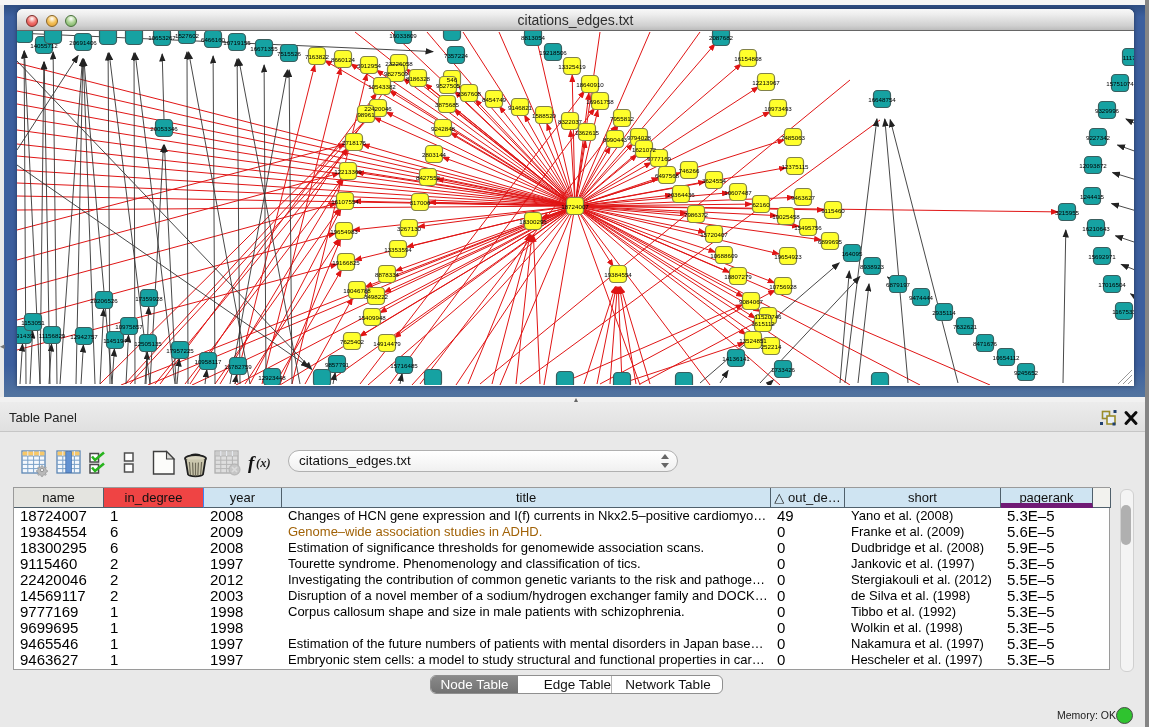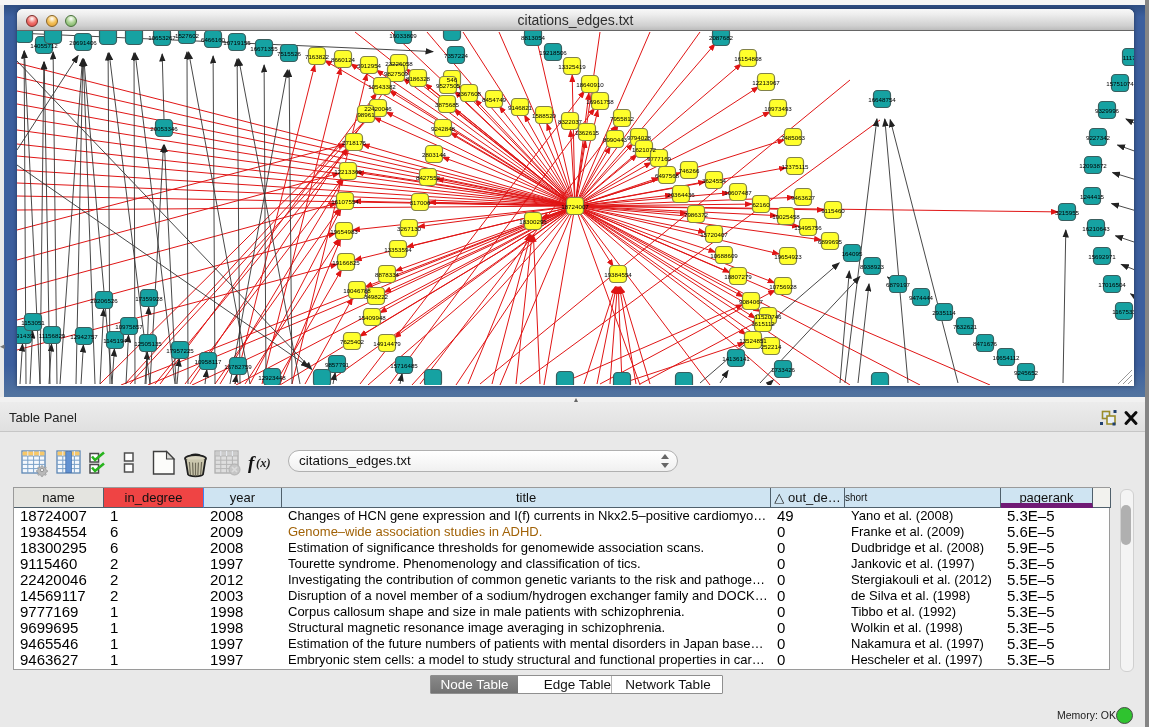--- a/index.html
+++ b/index.html
@@ -577,21 +577,21 @@
 <svg class="abs" width="10" height="14" viewBox="0 0 10 14" style="left:660px;top:454px">
     <path d="M5,0 L9,5 L1,5 z" fill="#666"></path>
     <path d="M5,14 L9,9 L1,9 z" fill="#666"></path>
   </svg>
 <div style="position:absolute;left:13px;top:487px;width:1097px;height:183px;background:#fff;border:1px solid #9a9a9a;box-sizing:border-box;">
     <div style="position:absolute;left:0px;top:0;width:90px;height:20px;background:#e4e4e0;border-right:1px solid #50606c;border-bottom:1px solid #50606c;box-sizing:border-box;text-align:center;font-size:13px;line-height:19px;color:#111;overflow:hidden;white-space:nowrap">name</div>
     <div style="position:absolute;left:90px;top:0;width:100px;height:20px;background:#ef4444;border-right:1px solid #3b82f6;border-bottom:1px solid #50606c;box-sizing:border-box;text-align:center;font-size:13px;line-height:19px;color:#111;overflow:hidden;white-space:nowrap">in_degree</div>
     <div style="position:absolute;left:190px;top:0;width:78px;height:20px;background:#cfe4f2;border-right:1px solid #50606c;border-bottom:1px solid #50606c;box-sizing:border-box;text-align:center;font-size:13px;line-height:19px;color:#111;overflow:hidden;white-space:nowrap">year</div>
     <div style="position:absolute;left:268px;top:0;width:489px;height:20px;background:#cfe4f2;border-right:1px solid #50606c;border-bottom:1px solid #50606c;box-sizing:border-box;text-align:center;font-size:13px;line-height:19px;color:#111;overflow:hidden;white-space:nowrap">title</div>
     <div style="position:absolute;left:757px;top:0;width:74px;height:20px;background:#cfe4f2;border-right:1px solid #50606c;border-bottom:1px solid #50606c;box-sizing:border-box;text-align:center;font-size:13px;line-height:19px;color:#111;overflow:hidden;white-space:nowrap">△ out_de…</div>
-    <div style="position:absolute;left:831px;top:0;width:156px;height:20px;background:#cfe4f2;border-right:1px solid #50606c;border-bottom:1px solid #50606c;box-sizing:border-box;text-align:left;font-size:10px;line-height:19px;color:#111;overflow:hidden;white-space:nowrap">short</div>
+    <div style="position:absolute;left:831px;top:0;width:156px;height:20px;background:#cfe4f2;border-right:1px solid #50606c;border-bottom:1px solid #50606c;box-sizing:border-box;text-align:center;font-size:13px;line-height:19px;color:#111;overflow:hidden;white-space:nowrap">short</div>
     <div style="position:absolute;left:987px;top:0;width:92px;height:20px;background:#cfe4f2;border-right:1px solid #50606c;border-bottom:5px solid #701a75;box-sizing:border-box;text-align:center;font-size:13px;line-height:19px;color:#111;overflow:hidden;white-space:nowrap">pagerank</div>
     <div style="position:absolute;left:1079px;top:0;width:18px;height:20px;background:#f2f2ee;border-right:1px solid #50606c;border-bottom:1px solid #50606c;box-sizing:border-box;text-align:center;font-size:13px;line-height:19px;color:#111;overflow:hidden;white-space:nowrap"></div>
     <div style="position:absolute;left:6px;top:20px;width:82px;height:16px;font-size:15px;line-height:16px;color:#000;overflow:hidden;white-space:nowrap;text-overflow:ellipsis">18724007</div>
     <div style="position:absolute;left:96px;top:20px;width:92px;height:16px;font-size:15px;line-height:16px;color:#000;overflow:hidden;white-space:nowrap;text-overflow:ellipsis">1</div>
     <div style="position:absolute;left:196px;top:20px;width:70px;height:16px;font-size:15px;line-height:16px;color:#000;overflow:hidden;white-space:nowrap;text-overflow:ellipsis">2008</div>
     <div style="position:absolute;left:274px;top:20px;width:481px;height:16px;font-size:13px;line-height:16px;color:#000;overflow:hidden;white-space:nowrap;text-overflow:ellipsis">Changes of HCN gene expression and I(f) currents in Nkx2.5–positive cardiomyoc…</div>
     <div style="position:absolute;left:763px;top:20px;width:66px;height:16px;font-size:15px;line-height:16px;color:#000;overflow:hidden;white-space:nowrap;text-overflow:ellipsis">49</div>
     <div style="position:absolute;left:837px;top:20px;width:148px;height:16px;font-size:13px;line-height:16px;color:#000;overflow:hidden;white-space:nowrap;text-overflow:ellipsis">Yano et al. (2008)</div>
     <div style="position:absolute;left:993px;top:20px;width:84px;height:16px;font-size:15px;line-height:16px;color:#000;overflow:hidden;white-space:nowrap;text-overflow:ellipsis">5.3E–5</div>
     <div style="position:absolute;left:6px;top:36px;width:82px;height:16px;font-size:15px;line-height:16px;color:#000;overflow:hidden;white-space:nowrap;text-overflow:ellipsis">19384554</div>
@@ -632,41 +632,40 @@
     <div style="position:absolute;left:6px;top:116px;width:82px;height:16px;font-size:15px;line-height:16px;color:#000;overflow:hidden;white-space:nowrap;text-overflow:ellipsis">9777169</div>
     <div style="position:absolute;left:96px;top:116px;width:92px;height:16px;font-size:15px;line-height:16px;color:#000;overflow:hidden;white-space:nowrap;text-overflow:ellipsis">1</div>
     <div style="position:absolute;left:196px;top:116px;width:70px;height:16px;font-size:15px;line-height:16px;color:#000;overflow:hidden;white-space:nowrap;text-overflow:ellipsis">1998</div>
     <div style="position:absolute;left:274px;top:116px;width:481px;height:16px;font-size:13px;line-height:16px;color:#000;overflow:hidden;white-space:nowrap;text-overflow:ellipsis">Corpus callosum shape and size in male patients with schizophrenia.</div>
     <div style="position:absolute;left:763px;top:116px;width:66px;height:16px;font-size:15px;line-height:16px;color:#000;overflow:hidden;white-space:nowrap;text-overflow:ellipsis">0</div>
     <div style="position:absolute;left:837px;top:116px;width:148px;height:16px;font-size:13px;line-height:16px;color:#000;overflow:hidden;white-space:nowrap;text-overflow:ellipsis">Tibbo et al. (1992)</div>
     <div style="position:absolute;left:993px;top:116px;width:84px;height:16px;font-size:15px;line-height:16px;color:#000;overflow:hidden;white-space:nowrap;text-overflow:ellipsis">5.3E–5</div>
     <div style="position:absolute;left:6px;top:132px;width:82px;height:16px;font-size:15px;line-height:16px;color:#000;overflow:hidden;white-space:nowrap;text-overflow:ellipsis">9699695</div>
     <div style="position:absolute;left:96px;top:132px;width:92px;height:16px;font-size:15px;line-height:16px;color:#000;overflow:hidden;white-space:nowrap;text-overflow:ellipsis">1</div>
     <div style="position:absolute;left:196px;top:132px;width:70px;height:16px;font-size:15px;line-height:16px;color:#000;overflow:hidden;white-space:nowrap;text-overflow:ellipsis">1998</div>
-    <div style="position:absolute;left:274px;top:132px;width:481px;height:16px;font-size:13px;line-height:16px;color:#000;overflow:hidden;white-space:nowrap;text-overflow:ellipsis">Structural magnetic resonance image averaging in schizophrenia.</div>
     <div style="position:absolute;left:763px;top:132px;width:66px;height:16px;font-size:15px;line-height:16px;color:#000;overflow:hidden;white-space:nowrap;text-overflow:ellipsis">0</div>
     <div style="position:absolute;left:837px;top:132px;width:148px;height:16px;font-size:13px;line-height:16px;color:#000;overflow:hidden;white-space:nowrap;text-overflow:ellipsis">Wolkin et al. (1998)</div>
     <div style="position:absolute;left:993px;top:132px;width:84px;height:16px;font-size:15px;line-height:16px;color:#000;overflow:hidden;white-space:nowrap;text-overflow:ellipsis">5.3E–5</div>
     <div style="position:absolute;left:6px;top:148px;width:82px;height:16px;font-size:15px;line-height:16px;color:#000;overflow:hidden;white-space:nowrap;text-overflow:ellipsis">9465546</div>
     <div style="position:absolute;left:96px;top:148px;width:92px;height:16px;font-size:15px;line-height:16px;color:#000;overflow:hidden;white-space:nowrap;text-overflow:ellipsis">1</div>
     <div style="position:absolute;left:196px;top:148px;width:70px;height:16px;font-size:15px;line-height:16px;color:#000;overflow:hidden;white-space:nowrap;text-overflow:ellipsis">1997</div>
     <div style="position:absolute;left:274px;top:148px;width:481px;height:16px;font-size:13px;line-height:16px;color:#000;overflow:hidden;white-space:nowrap;text-overflow:ellipsis">Estimation of the future numbers of patients with mental disorders in Japan base…</div>
     <div style="position:absolute;left:763px;top:148px;width:66px;height:16px;font-size:15px;line-height:16px;color:#000;overflow:hidden;white-space:nowrap;text-overflow:ellipsis">0</div>
     <div style="position:absolute;left:837px;top:148px;width:148px;height:16px;font-size:13px;line-height:16px;color:#000;overflow:hidden;white-space:nowrap;text-overflow:ellipsis">Nakamura et al. (1997)</div>
     <div style="position:absolute;left:993px;top:148px;width:84px;height:16px;font-size:15px;line-height:16px;color:#000;overflow:hidden;white-space:nowrap;text-overflow:ellipsis">5.3E–5</div>
     <div style="position:absolute;left:6px;top:164px;width:82px;height:16px;font-size:15px;line-height:16px;color:#000;overflow:hidden;white-space:nowrap;text-overflow:ellipsis">9463627</div>
     <div style="position:absolute;left:96px;top:164px;width:92px;height:16px;font-size:15px;line-height:16px;color:#000;overflow:hidden;white-space:nowrap;text-overflow:ellipsis">1</div>
     <div style="position:absolute;left:196px;top:164px;width:70px;height:16px;font-size:15px;line-height:16px;color:#000;overflow:hidden;white-space:nowrap;text-overflow:ellipsis">1997</div>
     <div style="position:absolute;left:274px;top:164px;width:481px;height:16px;font-size:13px;line-height:16px;color:#000;overflow:hidden;white-space:nowrap;text-overflow:ellipsis">Embryonic stem cells: a model to study structural and functional properties in car…</div>
     <div style="position:absolute;left:763px;top:164px;width:66px;height:16px;font-size:15px;line-height:16px;color:#000;overflow:hidden;white-space:nowrap;text-overflow:ellipsis">0</div>
     <div style="position:absolute;left:837px;top:164px;width:148px;height:16px;font-size:13px;line-height:16px;color:#000;overflow:hidden;white-space:nowrap;text-overflow:ellipsis">Hescheler et al. (1997)</div>
     <div style="position:absolute;left:993px;top:164px;width:84px;height:16px;font-size:15px;line-height:16px;color:#000;overflow:hidden;white-space:nowrap;text-overflow:ellipsis">5.3E–5</div>
   </div>
 <div style="position:absolute;left:1120px;top:489px;width:12px;height:181px;background:#f4f4f4;border:1px solid #d0d0d0;border-radius:6px;"></div>
 <div style="position:absolute;left:1121px;top:505px;width:10px;height:40px;background:#b0b0b0;border-radius:5px;"></div>
-<div class="abs" style="left:430px;top:675px;width:293px;height:19px;border:1px solid #8f8f8f;border-radius:1px;background:#fff;box-sizing:border-box;overflow:hidden">
+<div class="abs" style="left:430px;top:675px;width:293px;height:19px;border:1px solid #8f8f8f;border-radius:6px;background:#fff;box-sizing:border-box;overflow:hidden">
     <div style="position:absolute;left:0;top:0;width:87px;height:19px;background:linear-gradient(#8a8a8a,#6f6f6f);color:#fff;text-align:center;font-size:13.5px;line-height:18px">Node Table</div>
     <div style="position:absolute;left:87px;top:0;width:94px;height:19px;border-right:1px solid #b5b5b5;box-sizing:border-box;color:#111;text-align:right;font-size:13.5px;line-height:18px">Edge Table</div>
     <div style="position:absolute;left:181px;top:0;width:112px;height:19px;color:#111;text-align:center;font-size:13.5px;line-height:18px">Network Table</div>
   </div>
 <div class="abs" style="left:1057px;top:709px;font-size:10.5px;color:#222">Memory: OK</div>
 <div class="abs" style="left:1116px;top:707px;width:17px;height:17px;border-radius:50%;background:#2fc32f;border:1.5px solid #4a4a4a;box-sizing:border-box"></div>
 <div class="abs" style="left:0px;top:340px;width:6px;height:12px;color:#777;font-size:9px;line-height:12px">◂</div>
 <div class="abs" style="left:1145px;top:0;width:4px;height:727px;background:#858585"></div>
 </body></html>

